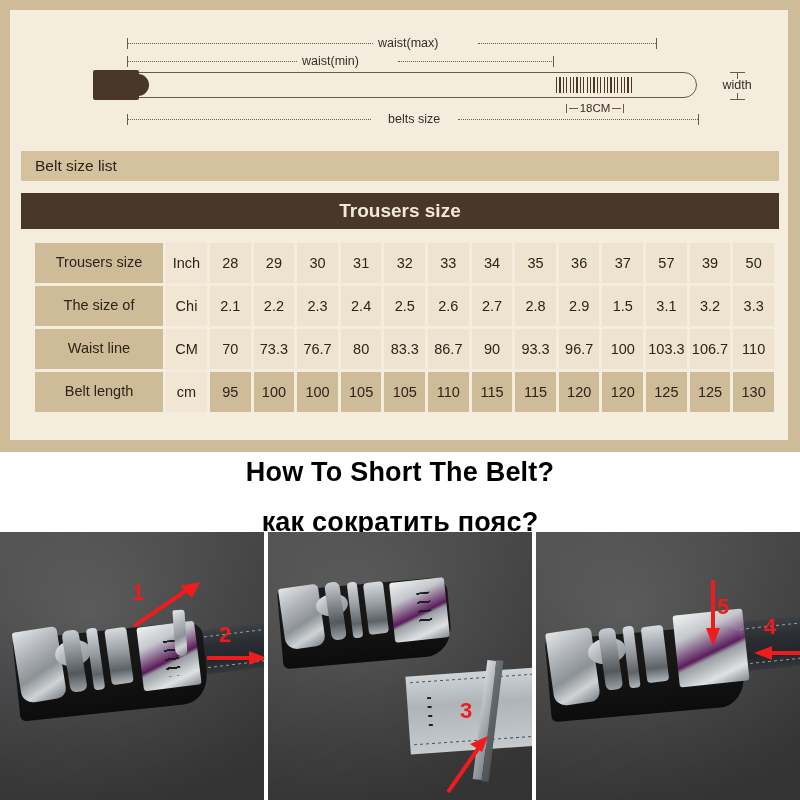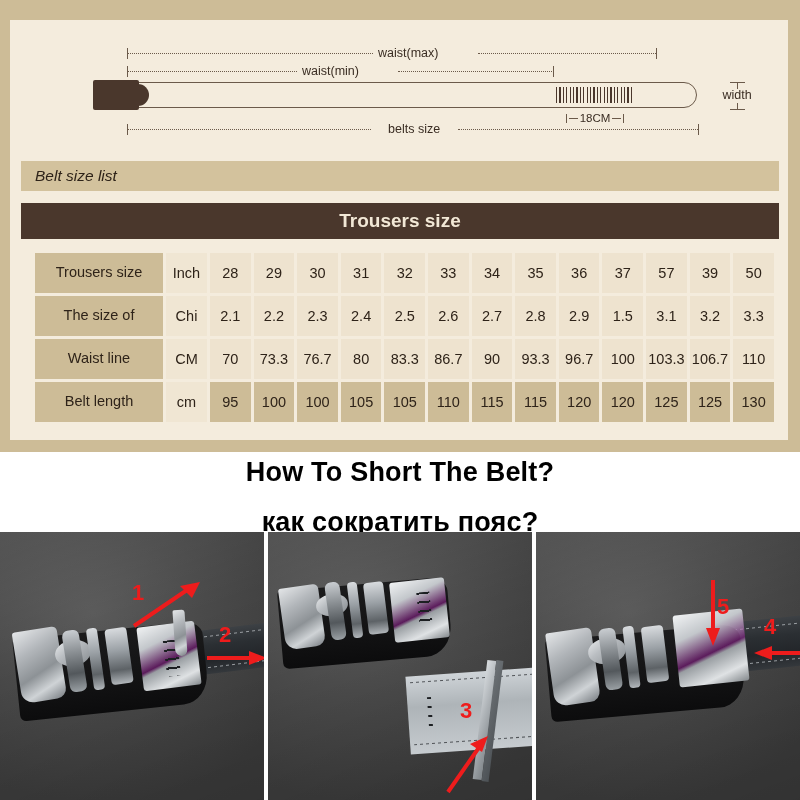--- a/index.html
+++ b/index.html
@@ -13,21 +13,21 @@
   }
   #root { position: relative; width: 800px; height: 800px; }
 
   
   .size-card {
     position: absolute;
     left: 0; top: 0;
     width: 800px; height: 452px;
     background: #cdbc97;
     box-sizing: border-box;
-    padding: 20px 12px 12px 10px;
+    padding: 10px 12px 12px 10px;
   }
   .size-card-inner {
     position: relative;
     width: 100%; height: 100%;
     background: #f4ecdd;
     box-sizing: border-box;
   }
 
   
   .diagram {
@@ -116,21 +116,20 @@
   .list-bar {
     position: absolute;
     left: 11px; top: 141px;
     width: 758px; height: 30px;
     background: #d3c29d;
     display: flex; align-items: center;
     padding-left: 14px;
     box-sizing: border-box;
   }
   .list-bar span {
-    font-style: italic;
     font-size: 15.5px;
     color: #2e2319;
   }
 
   
   .table-title {
     position: absolute;
     left: 11px; top: 183px;
     width: 758px; height: 36px;
     background: #4a372c;

